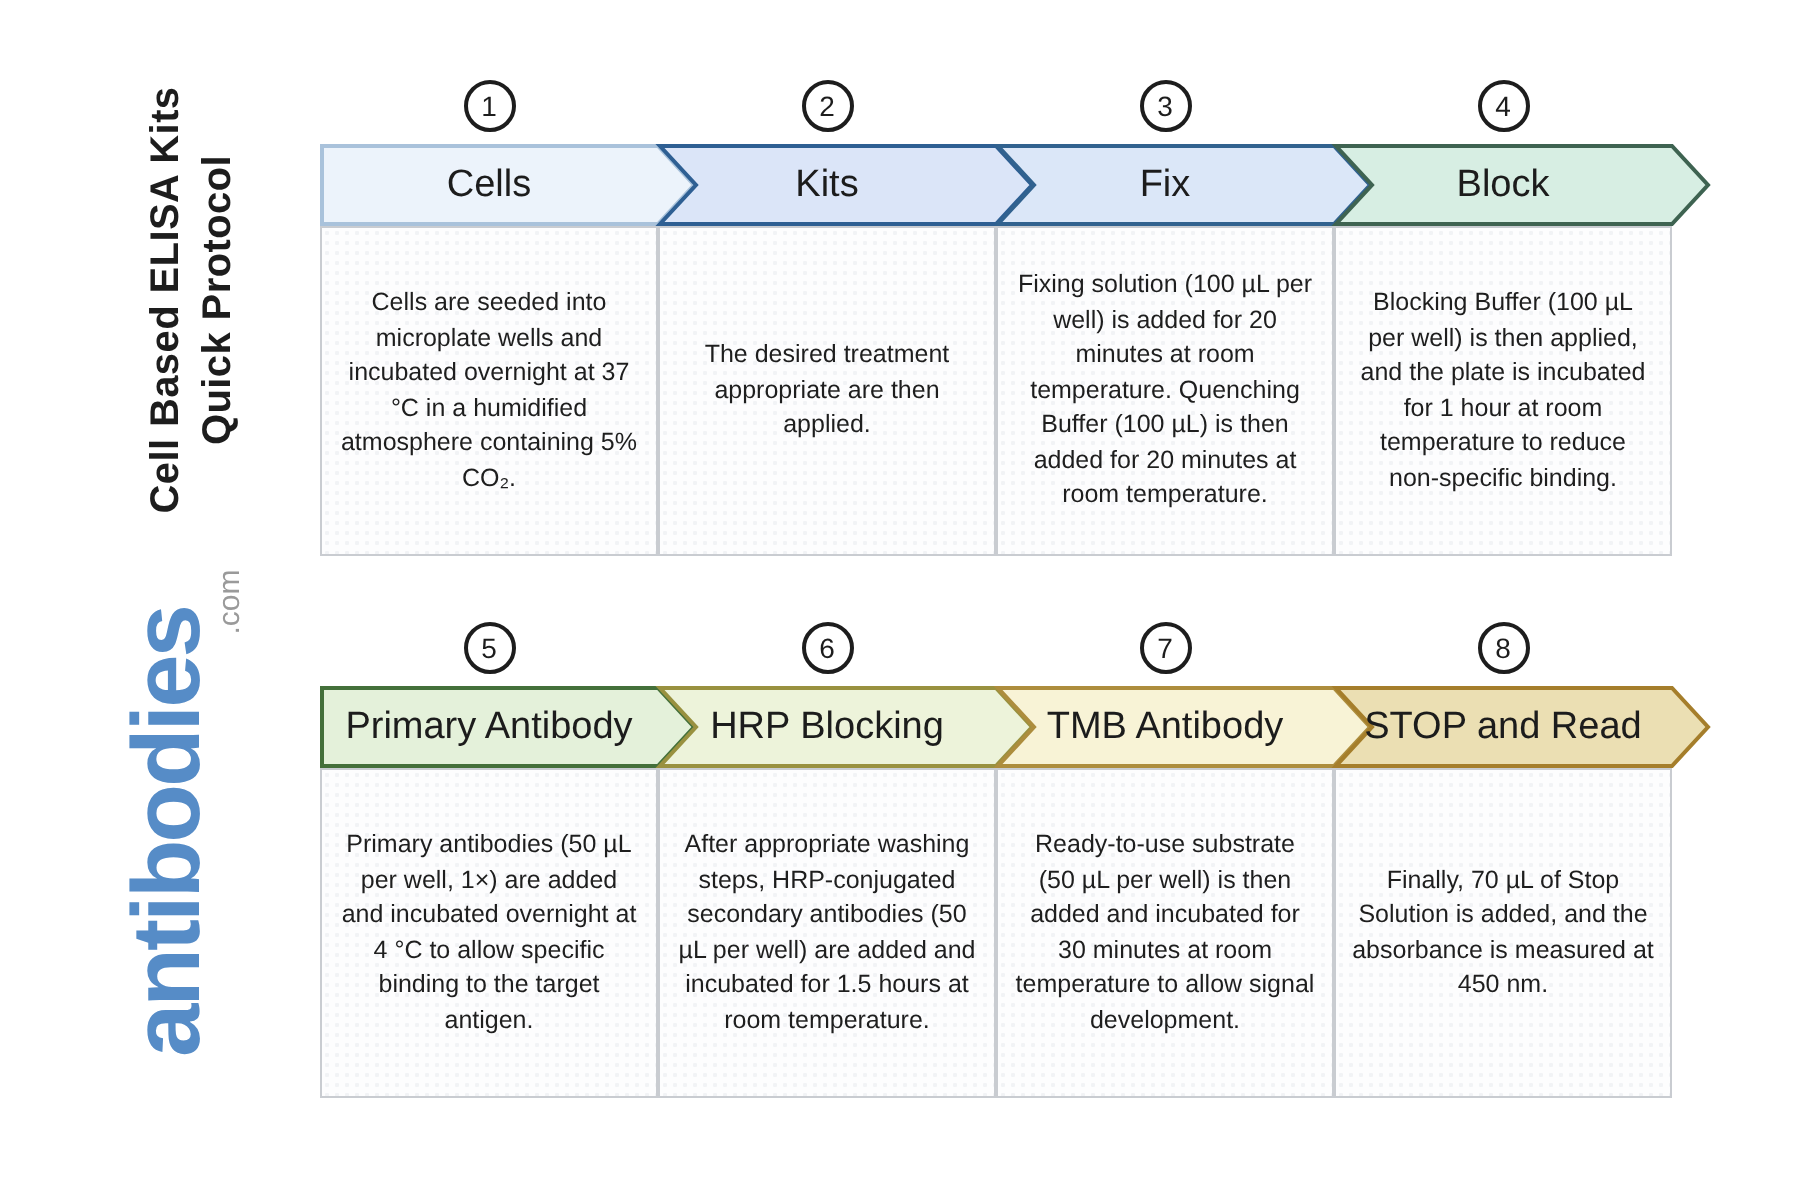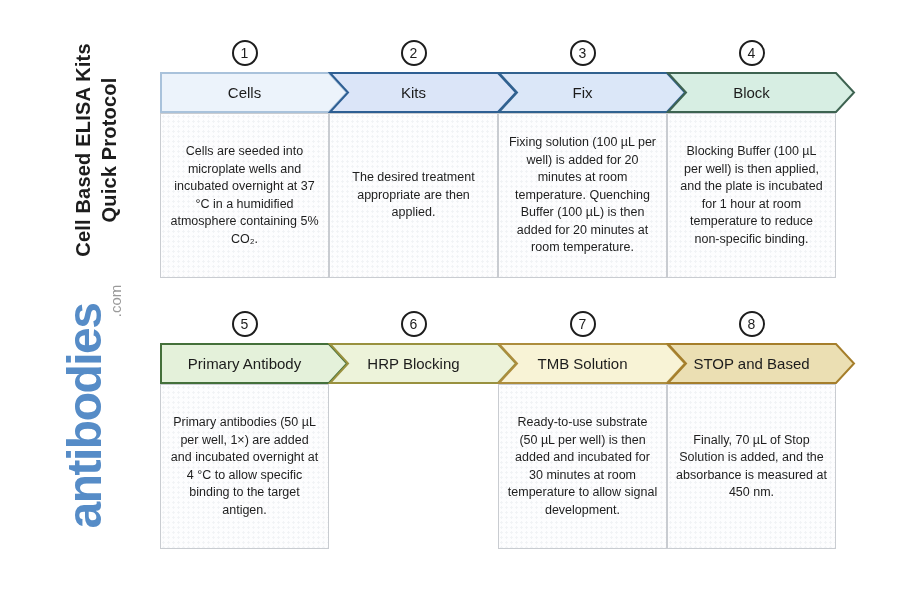--- a/index.html
+++ b/index.html
@@ -91,21 +91,21 @@
   }
   .arrow-label {
     position: absolute;
     left: 0;
     top: 0;
     width: 169px;
     height: 41px;
     display: flex;
     align-items: center;
     justify-content: center;
-    font-size: 15px;
+    font-size: 19px;
     color: #1c1c1c;
     z-index: 2;
   }
 
   .body-box {
     margin-top: 0;
     height: 165px;
     border: 1px solid #c9ccd1;
     background-color: #fdfdfe;
     background-image: radial-gradient(circle, rgba(110,130,150,0.08) 1px, transparent 1.2px);
@@ -219,46 +219,49 @@
     <div class="step">
       <div class="badge">
           <span>6</span>
         </div>
       <div class="arrow-wrap">
         <svg class="arrow-svg" viewBox="0 0 188 41" preserveAspectRatio="none">
           <polygon points="1,1 169,1 187,20.5 169,40 1,40 19,20.5" stroke-width="2" fill="#edf3da" stroke="#99913f"></polygon>
         </svg>
         <div class="arrow-label">HRP Blocking</div>
       </div>
+      <div class="body-box">
+        <p>After appropriate washing steps, HRP-conjugated secondary antibodies (50 µL per well) are added and incubated for 1.5 hours at room temperature.</p>
+      </div>
     </div>
 
     <div class="step">
       <div class="badge">
           <span>7</span>
         </div>
       <div class="arrow-wrap">
         <svg class="arrow-svg" viewBox="0 0 188 41" preserveAspectRatio="none">
           <polygon points="1,1 169,1 187,20.5 169,40 1,40 19,20.5" stroke-width="2" fill="#f8f3d6" stroke="#ad8d3d"></polygon>
         </svg>
-        <div class="arrow-label">TMB Solution</div>
+        <div class="arrow-label">TMB Antibody</div>
       </div>
       <div class="body-box">
         <p>Ready-to-use substrate (50 µL per well) is then added and incubated for 30 minutes at room temperature to allow signal development.</p>
       </div>
     </div>
 
     <div class="step">
       <div class="badge">
           <span>8</span>
         </div>
       <div class="arrow-wrap">
         <svg class="arrow-svg" viewBox="0 0 188 41" preserveAspectRatio="none">
           <polygon points="1,1 169,1 187,20.5 169,40 1,40 19,20.5" stroke-width="2" fill="#ebdfb3" stroke="#a57e2b"></polygon>
         </svg>
-        <div class="arrow-label">STOP and Based</div>
+        <div class="arrow-label">STOP and Read</div>
       </div>
       <div class="body-box">
         <p>Finally, 70 µL of Stop Solution is added, and the absorbance is measured at 450 nm.</p>
       </div>
     </div>
 
   </div>
 </div>
 
 </body></html>

